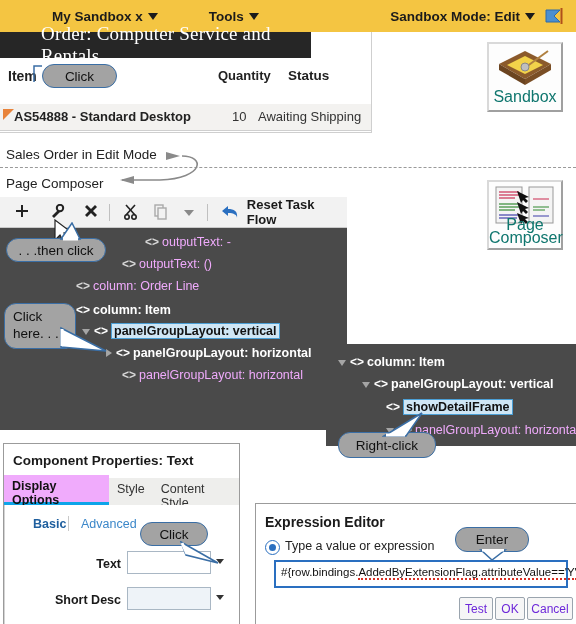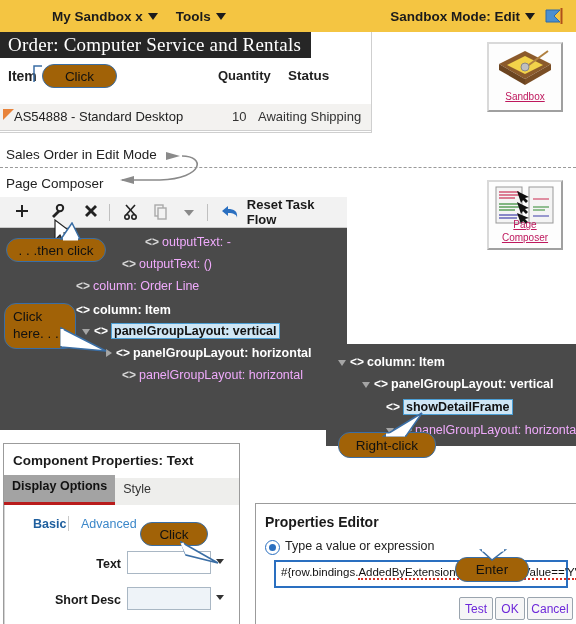--- a/index.html
+++ b/index.html
@@ -21,66 +21,66 @@
     font-weight:bold;font-size:13.5px;color:#1b1b1b;
     display:flex;align-items:center;gap:5px;
     white-space:nowrap;
   }
   .caret-down{
     width:0;height:0;border-left:5px solid transparent;
     border-right:5px solid transparent;border-top:7px solid #1b1b1b;
     display:inline-block;
   }
   #tb-sandbox-name{margin-left:52px;}
-  #tb-tools{margin-left:18px;}
+  #tb-tools{margin-left:51px;}
   #tb-mode{margin-left:auto;}
   #tb-flagicon{margin-left:9px;margin-right:10px;}
 
   
   #order-panel{
     left:0;top:32px;width:371px;height:100px;
     background:#ffffff;border:1px solid #cfcfcf;border-left:none;border-top:none;
   }
   #order-title{
     left:0;top:0;width:311px;height:26px;background:#262626;
     display:flex;align-items:center;
   }
   #order-title span{
     color:#ffffff;font-family:"Liberation Serif",serif;font-size:19px;
-    padding-left:8px;letter-spacing:.2px;
+    padding-left:8px;letter-spacing:.2px;margin-left:33px;
   }
   #order-header{
     left:0;top:26px;width:371px;height:46px;
     border-bottom:1px solid #d8d8d8;
   }
   #hdr-item{left:8px;top:10px;font-weight:bold;font-size:14px;}
   #hdr-qty{left:218px;top:10px;font-weight:bold;font-size:13px;}
   #hdr-status{left:288px;top:10px;font-weight:bold;font-size:13.5px;}
   #order-row{
     left:0;top:72px;width:371px;height:26px;background:#f3f2f0;
     border-bottom:1px solid #cfcfcf;
   }
   #row-marker{
     left:3px;top:5px;width:0;height:0;
     border-top:11px solid #e8833a;border-right:11px solid transparent;
   }
-  #row-item{left:14px;top:5px;font-weight:normal;font-size:13px;}
+  #row-item{left:14px;top:5px;font-weight:bold;font-size:13px;}
   #row-qty{left:232px;top:5px;font-size:13px;color:#333;}
   #row-status{left:258px;top:5px;font-size:13px;color:#333;}
 
   
   .desk-icon{width:72px;}
   .icon-box{
     width:72px;height:66px;background:#fdfdfd;
     border:2px solid #d9d9d9;border-right-color:#a0a0a0;border-bottom-color:#a0a0a0;
     position:relative;
   }
   .icon-caption{
-    text-align:center;font-size:10px;color:#be185d;line-height:13px;
-    position:absolute;left:0;right:0;text-decoration:underline;
+    text-align:center;font-size:16px;color:#0f766e;line-height:13px;
+    position:absolute;left:0;right:0;
   }
   #sandbox-icon-wrap{left:487px;top:42px;}
   #pc-icon-wrap{left:487px;top:180px;}
 
   
   #anno-sales{left:6px;top:147px;font-size:13.5px;color:#222;}
   #anno-pc{left:6px;top:176px;font-size:13.5px;color:#222;}
   #dashed-rule{
     left:0;top:167px;width:576px;height:0;
     border-top:1px dashed #9a9a9a;
@@ -147,22 +147,22 @@
     position:absolute;left:9px;top:9px;font-weight:bold;font-size:13.5px;color:#1a1a1a;text-align:right;
   }
   #props-tabs{
     position:absolute;left:0;top:34px;width:235px;height:27px;background:#eeeeec;
     display:flex;align-items:flex-end;
   }
   .ptab{
     font-size:12.5px;color:#333;padding:4px 8px 5px 8px;height:18px;box-sizing:content-box;
   }
   .ptab.active{
-    background:#a3a3a3;font-weight:bold;color:#111;
-    border-bottom:3px solid #b91c1c;
+    background:#f0abfc;font-weight:bold;color:#111;
+    border-bottom:3px solid #0ea5e9;
   }
   #props-sub{
     position:absolute;left:0;top:61px;width:234px;height:146px;
     background:#ffffff;border-left:1px solid #d4d4d4;
   }
   #sub-basic{position:absolute;left:28px;top:12px;font-size:12.5px;color:#1f5f9e;font-weight:bold;}
   #sub-divider{position:absolute;left:63px;top:11px;width:1px;height:15px;background:#c8c8c8;}
   #sub-adv{position:absolute;left:76px;top:12px;font-size:12.5px;color:#3b87c9;}
   .field-label{position:absolute;font-size:12.5px;font-weight:bold;color:#1a1a1a;text-align:right;}
   .field-input{
@@ -200,21 +200,21 @@
     border-bottom:2px dotted #d93025;padding-bottom:0px;
   }
   .ebtn{
     position:absolute;height:21px;border:1px solid #9aa4ae;background:#f6f6f6;
     font-size:12px;color:#6d28d9;display:flex;align-items:center;justify-content:center;
     border-radius:2px;
   }
 
   
   .callout{
-    position:absolute;background:#a16207;border:1.5px solid #3a6ea5;
+    position:absolute;background:#a3a3a3;border:1.5px solid #3a6ea5;
     border-radius:12px;display:flex;align-items:center;justify-content:center;
     font-size:13.5px;color:#111;box-sizing:border-box;
   }
   .callout.multiline{
     display:block;padding:4px 8px;line-height:17px;text-align:left;
   }
 </style>
 </head>
 <body>
 
@@ -462,20 +462,21 @@
   <polygon points="40,1 2,24 24,24" fill="#ffffff" stroke="#3a6ea5" stroke-width="1.5"></polygon>
   <line x1="4" y1="23" x2="23" y2="23" stroke="#ffffff" stroke-width="3"></line>
 </svg>
 
 <div class="abs" id="props">
   <div id="props-title">Component Properties: Text</div>
 
   <div id="props-tabs">
     <div class="ptab active">Display Options</div>
     <div class="ptab">Style</div>
+    <div class="ptab">Content Style</div>
   </div>
 
   <div id="props-sub">
     <div id="sub-basic">Basic</div>
     <div id="sub-divider"></div>
     <div id="sub-adv">Advanced</div>
 
     <div class="field-label" style="left:60px;top:52px;width:56px;">Text</div>
     <div class="field-input" style="left:122px;top:46px;"></div>
     <div class="field-caret" style="left:211px;top:54px;"></div>
@@ -488,34 +489,34 @@
 
 <div class="callout" style="left:140px;top:522px;width:68px;height:24px;">
   <span>Click</span>
 </div>
 <svg class="abs" style="left:178px;top:541px;" width="48" height="30">
   <polygon points="3,1 40,22 8,14" fill="#ffffff" stroke="#3a6ea5" stroke-width="1.5"></polygon>
   <line x1="4" y1="2" x2="9" y2="13" stroke="#ffffff" stroke-width="3"></line>
 </svg>
 
 <div class="abs" id="expr">
-  <div id="expr-title">Properties Editor</div>
+  <div id="expr-title">Expression Editor</div>
   <div id="expr-radio"></div>
   <div id="expr-radio-label">Type a value or expression</div>
 
   <div id="expr-box">
     <div id="expr-text">
       <span>#{row.bindings.</span><span class="squiggle">AddedByExtensionFlag</span><span>.</span><span class="squiggle">attributeValue=='Y'</span>
     </div>
   </div>
 
   <div class="ebtn" style="left:203px;top:93px;width:32px;">Test</div>
   <div class="ebtn" style="left:239px;top:93px;width:28px;">OK</div>
   <div class="ebtn" style="left:271px;top:93px;width:44px;">Cancel</div>
 </div>
 
-<div class="callout" style="left:455px;top:527px;width:74px;height:25px;margin-top:30px;">
+<div class="callout" style="left:455px;top:527px;width:74px;height:25px;">
   <span>Enter</span>
 </div>
 <svg class="abs" style="left:479px;top:549px;" width="30" height="14">
   <polygon points="2,1 26,1 13,11" fill="#ffffff" stroke="#3a6ea5" stroke-width="1.5"></polygon>
   <line x1="3" y1="1" x2="25" y2="1" stroke="#ffffff" stroke-width="3"></line>
 </svg>
 
 </body></html>

